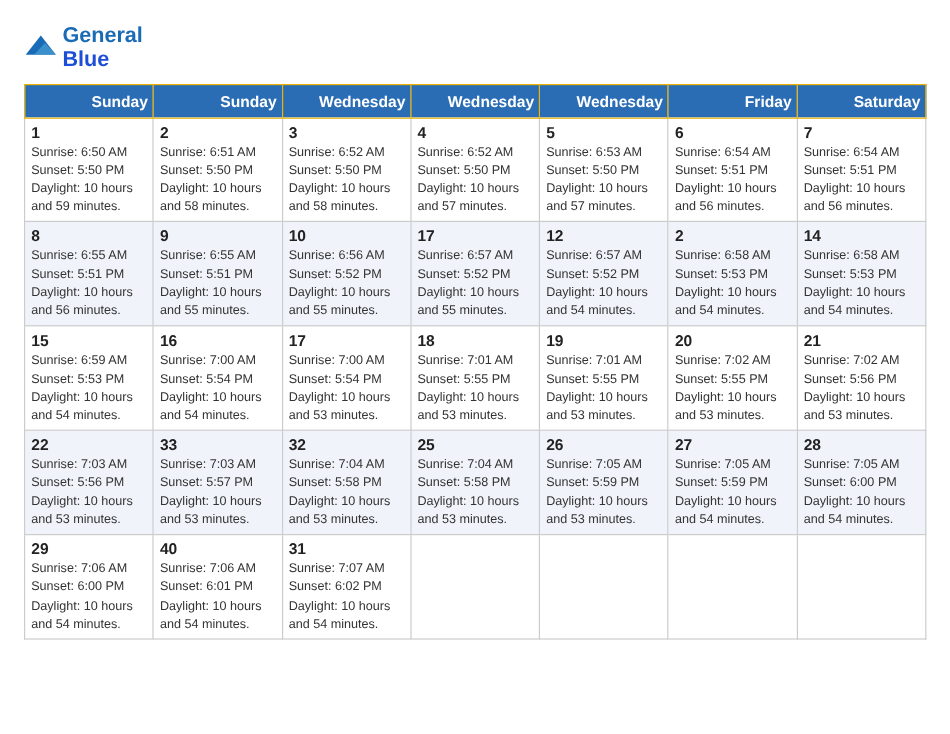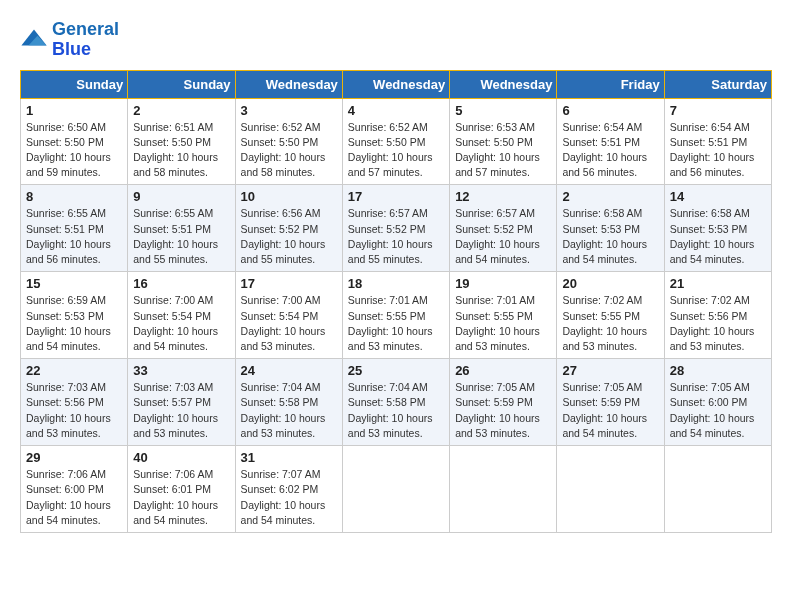--- a/index.html
+++ b/index.html
@@ -209,21 +209,21 @@
       <tr>
         <td>
           <span class="day-num">22</span>
           <div class="day-info">Sunrise: 7:03 AM<br>Sunset: 5:56 PM<br>Daylight: 10 hours and 53 minutes.</div>
         </td>
         <td>
           <span class="day-num">33</span>
           <div class="day-info">Sunrise: 7:03 AM<br>Sunset: 5:57 PM<br>Daylight: 10 hours and 53 minutes.</div>
         </td>
         <td>
-          <span class="day-num">24</span>
+          <span class="day-num">32</span>
           <div class="day-info">Sunrise: 7:04 AM<br>Sunset: 5:58 PM<br>Daylight: 10 hours and 53 minutes.</div>
         </td>
         <td>
           <span class="day-num">25</span>
           <div class="day-info">Sunrise: 7:04 AM<br>Sunset: 5:58 PM<br>Daylight: 10 hours and 53 minutes.</div>
         </td>
         <td>
           <span class="day-num">26</span>
           <div class="day-info">Sunrise: 7:05 AM<br>Sunset: 5:59 PM<br>Daylight: 10 hours and 53 minutes.</div>
         </td>

